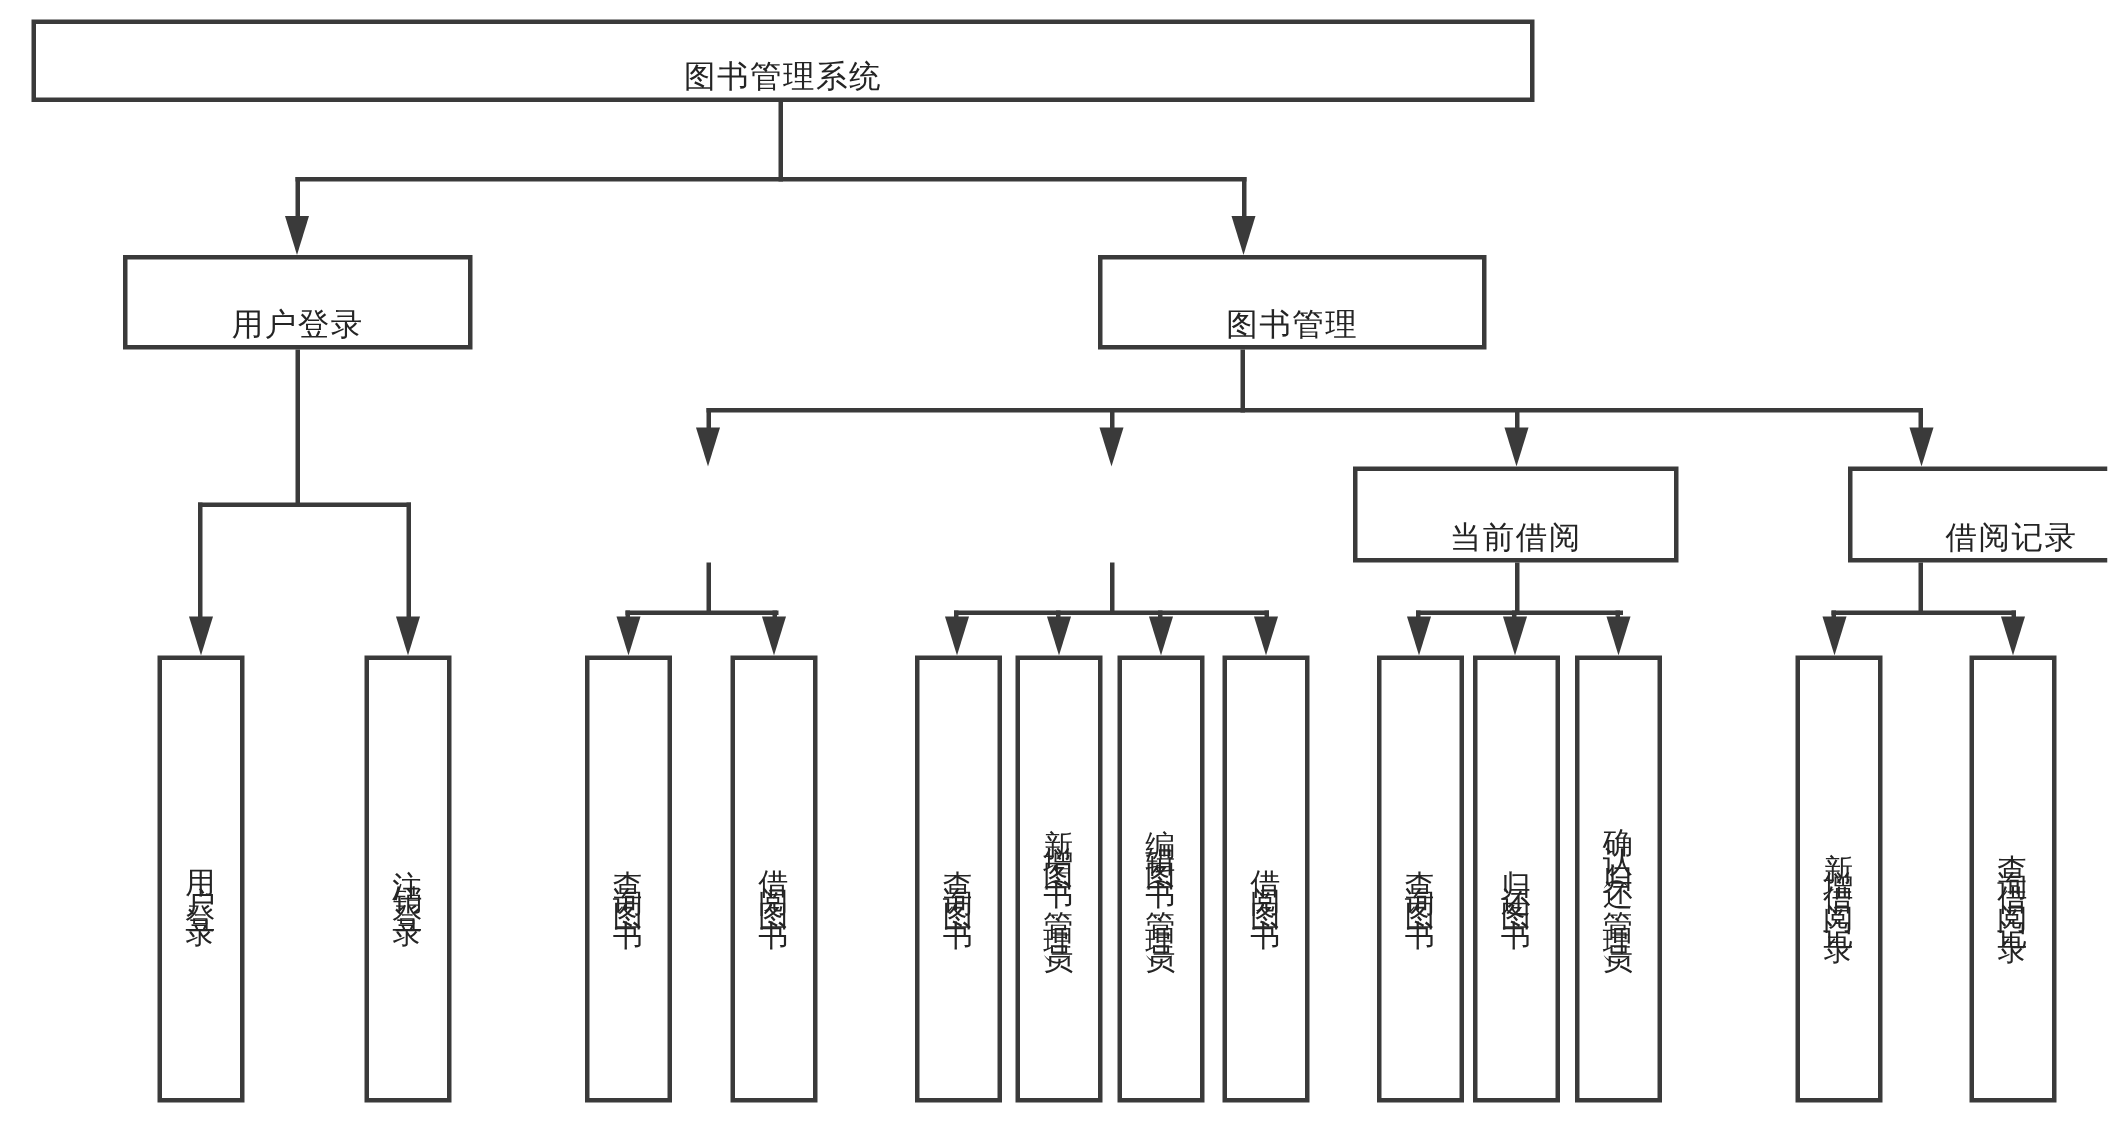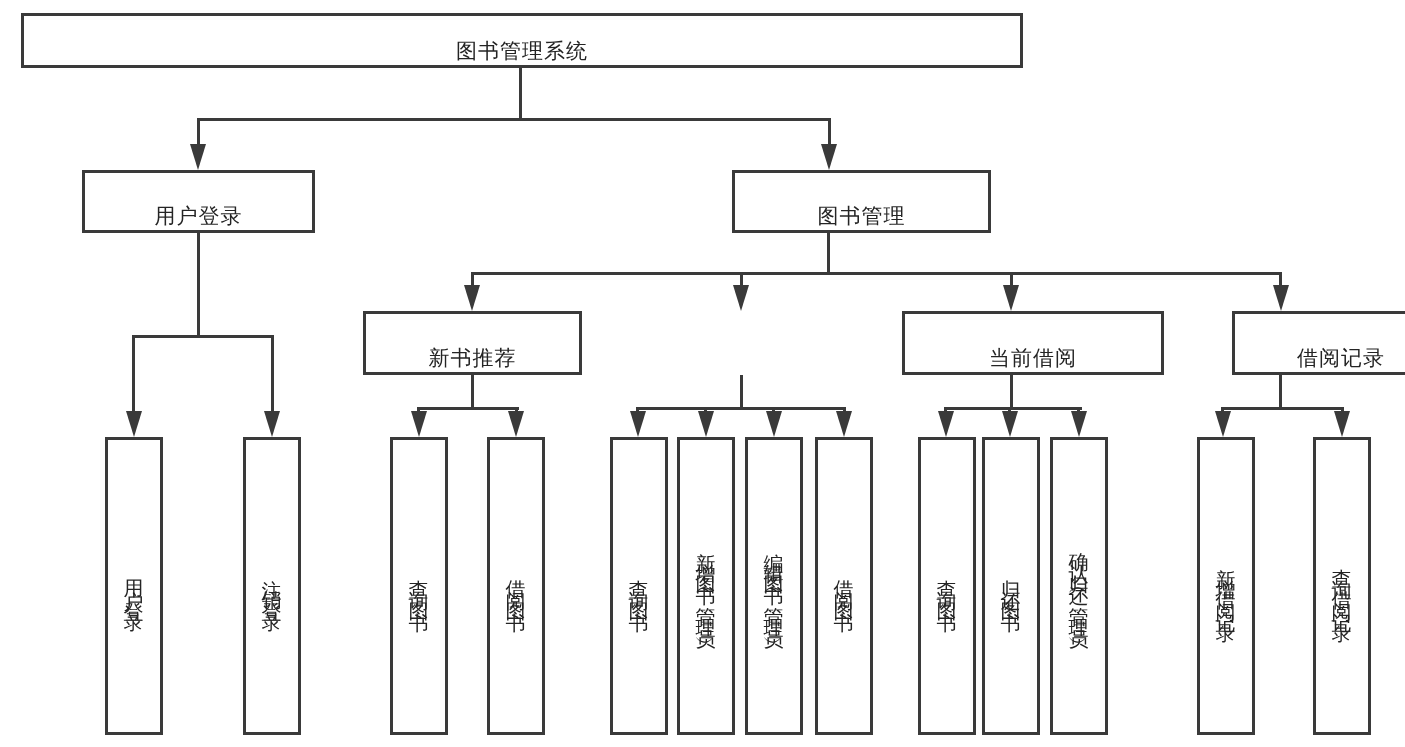--- a/index.html
+++ b/index.html
@@ -74,24 +74,21 @@
   <div class="hl" style="left:471px;top:272px;width:811px;"></div>
   <div class="vl" style="left:471px;top:272px;height:16px;"></div>
   <div class="vl" style="left:740px;top:272px;height:16px;"></div>
   <div class="vl" style="left:1010px;top:272px;height:16px;"></div>
   <div class="vl" style="left:1279px;top:272px;height:16px;"></div>
   <div class="ah" style="left:464px;top:285px;"></div>
   <div class="ah" style="left:733px;top:285px;"></div>
   <div class="ah" style="left:1003px;top:285px;"></div>
   <div class="ah" style="left:1273px;top:285px;"></div>
 
-  <div class="node" style="left:363px;top:311px;width:219px;height:64px;">
-    <span class="lbl">新书推荐</span>
-  </div>
-  <div class="node" style="left:902px;top:311px;width:262px;height:64px;">
+  <div class="node" style="left:902px;top:311px;width:217px;height:64px;">
     <span class="lbl">当前借阅</span>
   </div>
   <div class="node" style="left:1232px;top:311px;width:218px;height:64px;">
     <span class="lbl">借阅记录</span>
   </div>
 
   <div class="vl" style="left:471px;top:375px;height:35px;"></div>
   <div class="hl" style="left:417px;top:407px;width:102px;"></div>
   <div class="vl" style="left:417px;top:407px;height:8px;"></div>
   <div class="vl" style="left:515px;top:407px;height:8px;"></div>

